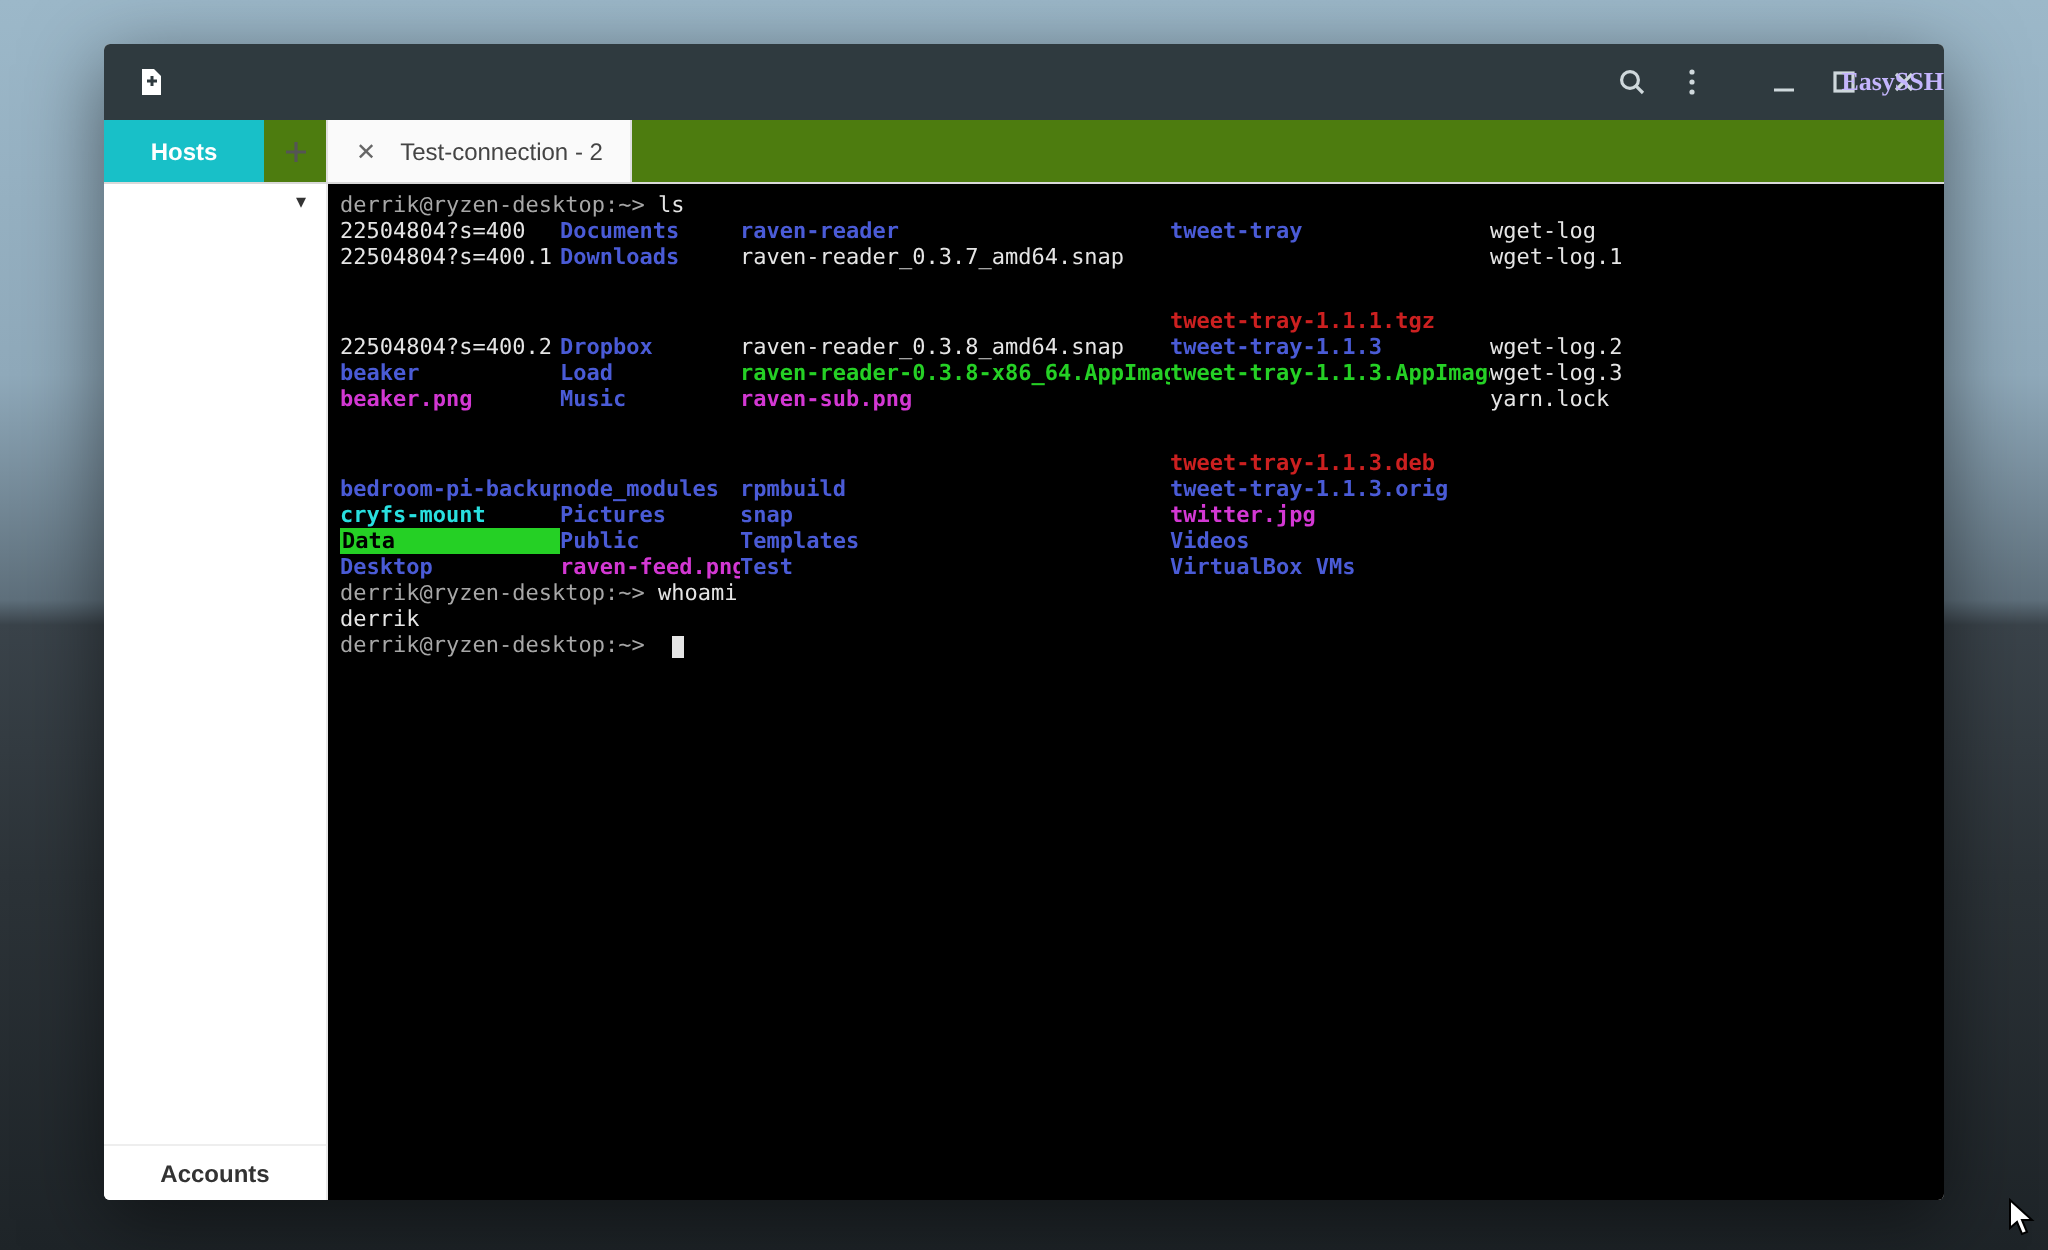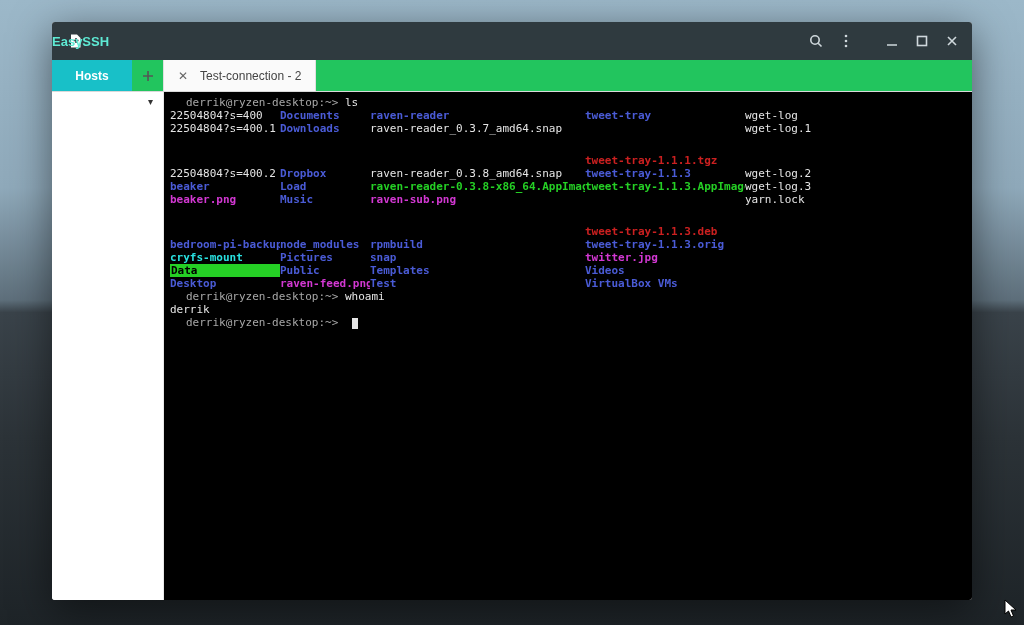--- a/index.html
+++ b/index.html
@@ -21,33 +21,33 @@
   .titlebar {
     height: 38px;
     background: #2f3a3f;
     color: #e8eef0;
     display: flex;
     align-items: center;
     position: relative;
   }
   .titlebar .left { display: flex; align-items: center; padding-left: 10px; }
   .titlebar .title {
-    position: absolute; left: 0; right: 0; text-align: left;
-    font-size: 13px; font-weight: 600; color: #5eead4; pointer-events: none;
+    position: absolute; left: 0; right: 0; text-align: right;
+    font-size: 13px; font-weight: 600; color: #c4b5fd; pointer-events: none; font-family: Liberation Serif, serif;
   }
   .titlebar .right { margin-left: auto; display: flex; align-items: center; padding-right: 6px; gap: 2px; }
   .ticon {
     width: 28px; height: 28px;
     display: flex; align-items: center; justify-content: center;
     color: #cfd8dc; cursor: pointer; border-radius: 3px;
   }
   .ticon svg { width: 16px; height: 16px; }
   .tabbar {
     height: 32px;
-    background: #22c55e;
+    background: #4d7c0f;
     border-bottom: 1px solid #d9d9d9;
     display: flex;
     align-items: stretch;
   }
   .hosts-btn {
     width: 80px;
     background: #18c0c8;
     color: #fff;
     font-size: 12px; font-weight: 600;
     display: flex; align-items: center; justify-content: center;
@@ -104,21 +104,21 @@
     color: #ccc;
     font-family: "DejaVu Sans Mono", "Menlo", monospace;
     font-size: 11px;
     line-height: 13px;
     padding: 4px 6px;
     white-space: pre;
     overflow: hidden;
   }
   .terminal .row { display: flex; }
   .terminal .cell { overflow: hidden; text-overflow: clip; }
-  .prompt { color: #a7a7a7; margin-left: 16px; }
+  .prompt { color: #a7a7a7; }
   .cmd { color: #e5e5e5; }
   .c-white { color: #e5e5e5; }
   .c-blue { color: #4a5bd6; font-weight: bold; }
   .c-magenta { color: #d338d3; font-weight: bold; }
   .c-cyan { color: #29e0e0; font-weight: bold; }
   .c-green { color: #25d025; font-weight: bold; }
   .c-red { color: #cc2020; font-weight: bold; margin-top: 32px; }
   .c-sel { background: #25d025; color: #000; font-weight: bold; padding: 0 1px; }
   .cursor {
     display: inline-block; width: 6px; height: 11px;
@@ -187,20 +187,21 @@
     <div class="tab">
       <span class="close">✕</span>
       <span>Test-connection - 2</span>
     </div>
   </div>
 
   <div class="body">
     <div class="sidebar">
       <div class="grouphdr">▾</div>
       <div class="spacer"></div>
+      <div class="accounts">Accounts</div>
     </div>
 
     <div class="terminal" id="term"><div><span class="prompt">derrik@ryzen-desktop:~&gt;</span> <span class="cmd">ls</span></div><div class="row"><span class="cell c-white" style="width: 110px;">22504804?s=400</span><span class="cell c-blue" style="width: 90px;">Documents</span><span class="cell c-blue" style="width: 215px;">raven-reader</span><span class="cell c-blue" style="width: 160px;">tweet-tray</span><span class="cell c-white" style="width: 70px;">wget-log</span></div><div class="row"><span class="cell c-white" style="width: 110px;">22504804?s=400.1</span><span class="cell c-blue" style="width: 90px;">Downloads</span><span class="cell c-white" style="width: 215px;">raven-reader_0.3.7_amd64.snap</span><span class="cell c-red" style="width: 160px;">tweet-tray-1.1.1.tgz</span><span class="cell c-white" style="width: 70px;">wget-log.1</span></div><div class="row"><span class="cell c-white" style="width: 110px;">22504804?s=400.2</span><span class="cell c-blue" style="width: 90px;">Dropbox</span><span class="cell c-white" style="width: 215px;">raven-reader_0.3.8_amd64.snap</span><span class="cell c-blue" style="width: 160px;">tweet-tray-1.1.3</span><span class="cell c-white" style="width: 70px;">wget-log.2</span></div><div class="row"><span class="cell c-blue" style="width: 110px;">beaker</span><span class="cell c-blue" style="width: 90px;">Load</span><span class="cell c-green" style="width: 215px;">raven-reader-0.3.8-x86_64.AppImage</span><span class="cell c-green" style="width: 160px;">tweet-tray-1.1.3.AppImage</span><span class="cell c-white" style="width: 70px;">wget-log.3</span></div><div class="row"><span class="cell c-magenta" style="width: 110px;">beaker.png</span><span class="cell c-blue" style="width: 90px;">Music</span><span class="cell c-magenta" style="width: 215px;">raven-sub.png</span><span class="cell c-red" style="width: 160px;">tweet-tray-1.1.3.deb</span><span class="cell c-white" style="width: 70px;">yarn.lock</span></div><div class="row"><span class="cell c-blue" style="width: 110px;">bedroom-pi-backup</span><span class="cell c-blue" style="width: 90px;">node_modules</span><span class="cell c-blue" style="width: 215px;">rpmbuild</span><span class="cell c-blue" style="width: 160px;">tweet-tray-1.1.3.orig</span><span class="cell c-white" style="width: 70px;"></span></div><div class="row"><span class="cell c-cyan" style="width: 110px;">cryfs-mount</span><span class="cell c-blue" style="width: 90px;">Pictures</span><span class="cell c-blue" style="width: 215px;">snap</span><span class="cell c-magenta" style="width: 160px;">twitter.jpg</span><span class="cell c-white" style="width: 70px;"></span></div><div class="row"><span class="cell c-sel" style="width: 110px;">Data</span><span class="cell c-blue" style="width: 90px;">Public</span><span class="cell c-blue" style="width: 215px;">Templates</span><span class="cell c-blue" style="width: 160px;">Videos</span><span class="cell c-white" style="width: 70px;"></span></div><div class="row"><span class="cell c-blue" style="width: 110px;">Desktop</span><span class="cell c-magenta" style="width: 90px;">raven-feed.png</span><span class="cell c-blue" style="width: 215px;">Test</span><span class="cell c-blue" style="width: 160px;">VirtualBox VMs</span><span class="cell c-white" style="width: 70px;"></span></div><div><span class="prompt">derrik@ryzen-desktop:~&gt;</span> <span class="cmd">whoami</span></div><div class="c-white">derrik</div><div><span class="prompt">derrik@ryzen-desktop:~&gt;</span> <span class="cmd"></span> <span class="cursor"></span></div></div>
   </div>
 
 </div>
 
 <svg class="mouse-cursor" viewBox="0 0 14 20">
   <path d="M1 1 L1 15 L4.5 12 L7 18 L9.5 17 L7 11 L12 11 Z" fill="#fff" stroke="#000" stroke-width="1"></path>
 </svg>

